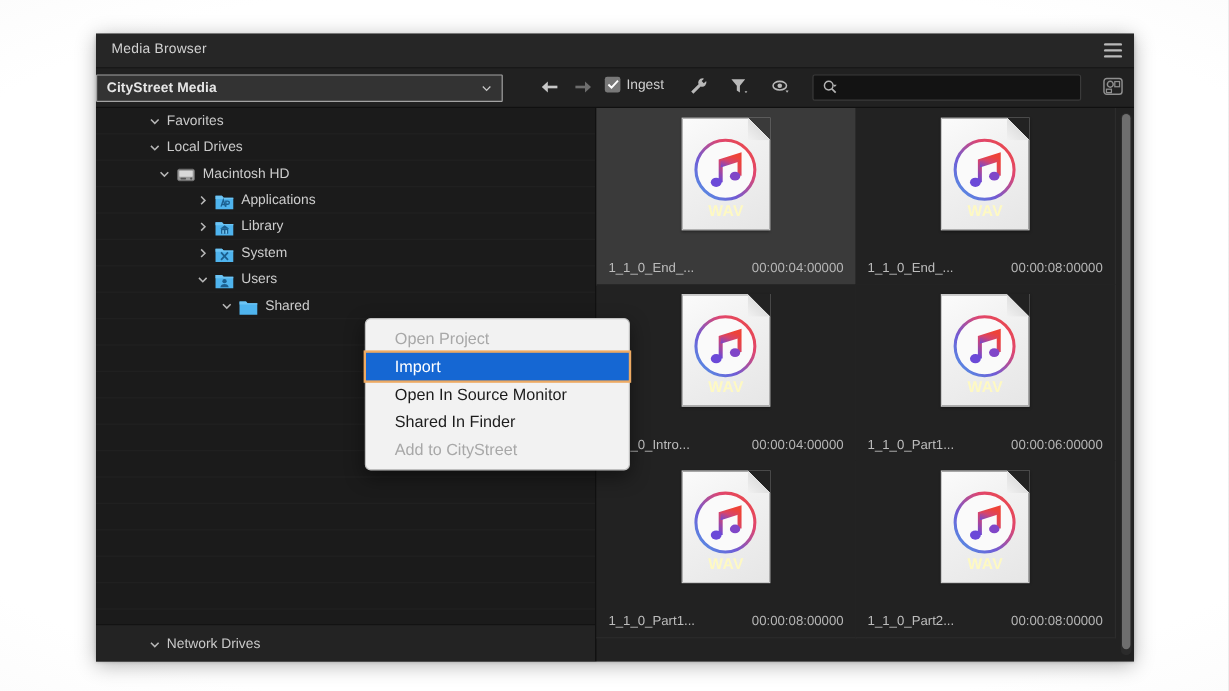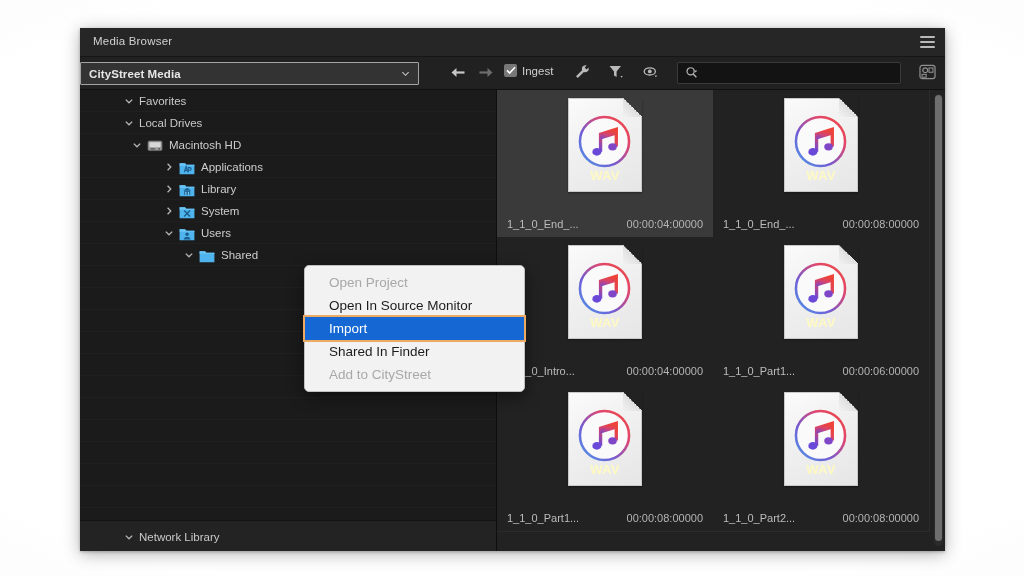--- a/index.html
+++ b/index.html
@@ -439,21 +439,21 @@
             <span class="tlabel">Shared</span>
           </div>
         </div>
       <div class="botbar">
         <div class="trow group">
           <div class="tw">
             <svg viewBox="0 0 10 10" width="10" height="10">
                 <path d="M1.8 3.6 L5 6.8 L8.2 3.6" fill="none" stroke="#b6b6b6" stroke-width="1.3"></path>
               </svg>
           </div>
-          <span class="tlabel">Network Library</span>
+          <span class="tlabel">Network Drives</span>
         </div>
       </div>
     </div>
 
     <div class="thumbs">
       <div class="grid" id="grid">
           <div class="cell sel" style="left:0px;top:0px">
             <div class="icoWrap">
               <div class="wav">
                 <div class="wavpage"></div>
@@ -660,26 +660,26 @@
         </div>
       <div class="vscroll">
         <div class="thumbbar"></div>
       </div>
     </div>
 
     <div class="ctxmenu" id="ctxmenu">
         <div class="mi disabled">
           <span>Open Project</span>
         </div>
+        <div class="mi active">
+          <span>Import</span>
+        </div>
         <div class="mi">
           <span>Open In Source Monitor</span>
         </div>
-        <div class="mi active">
-          <span>Import</span>
-        </div>
         <div class="mi">
           <span>Shared In Finder</span>
         </div>
         <div class="mi disabled">
           <span>Add to CityStreet</span>
         </div>
       </div>
 
   </div>
 </div>

